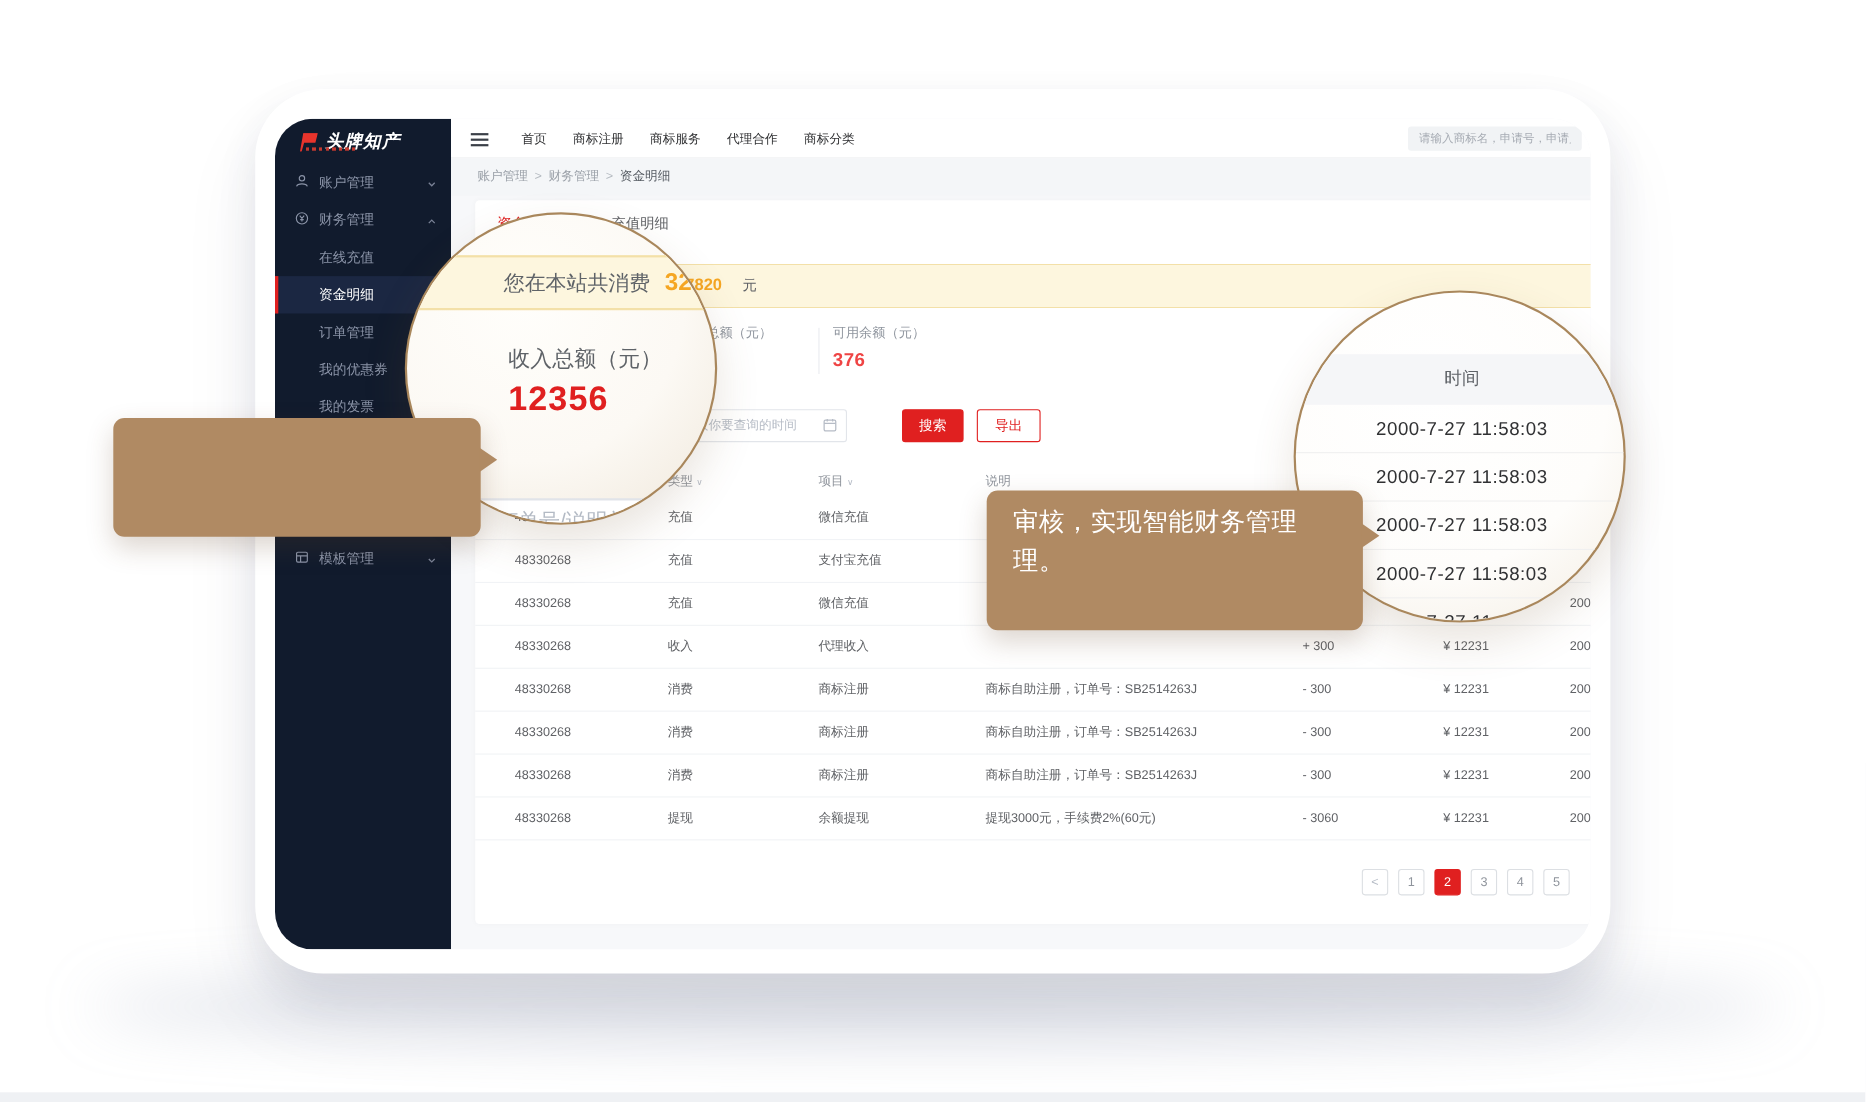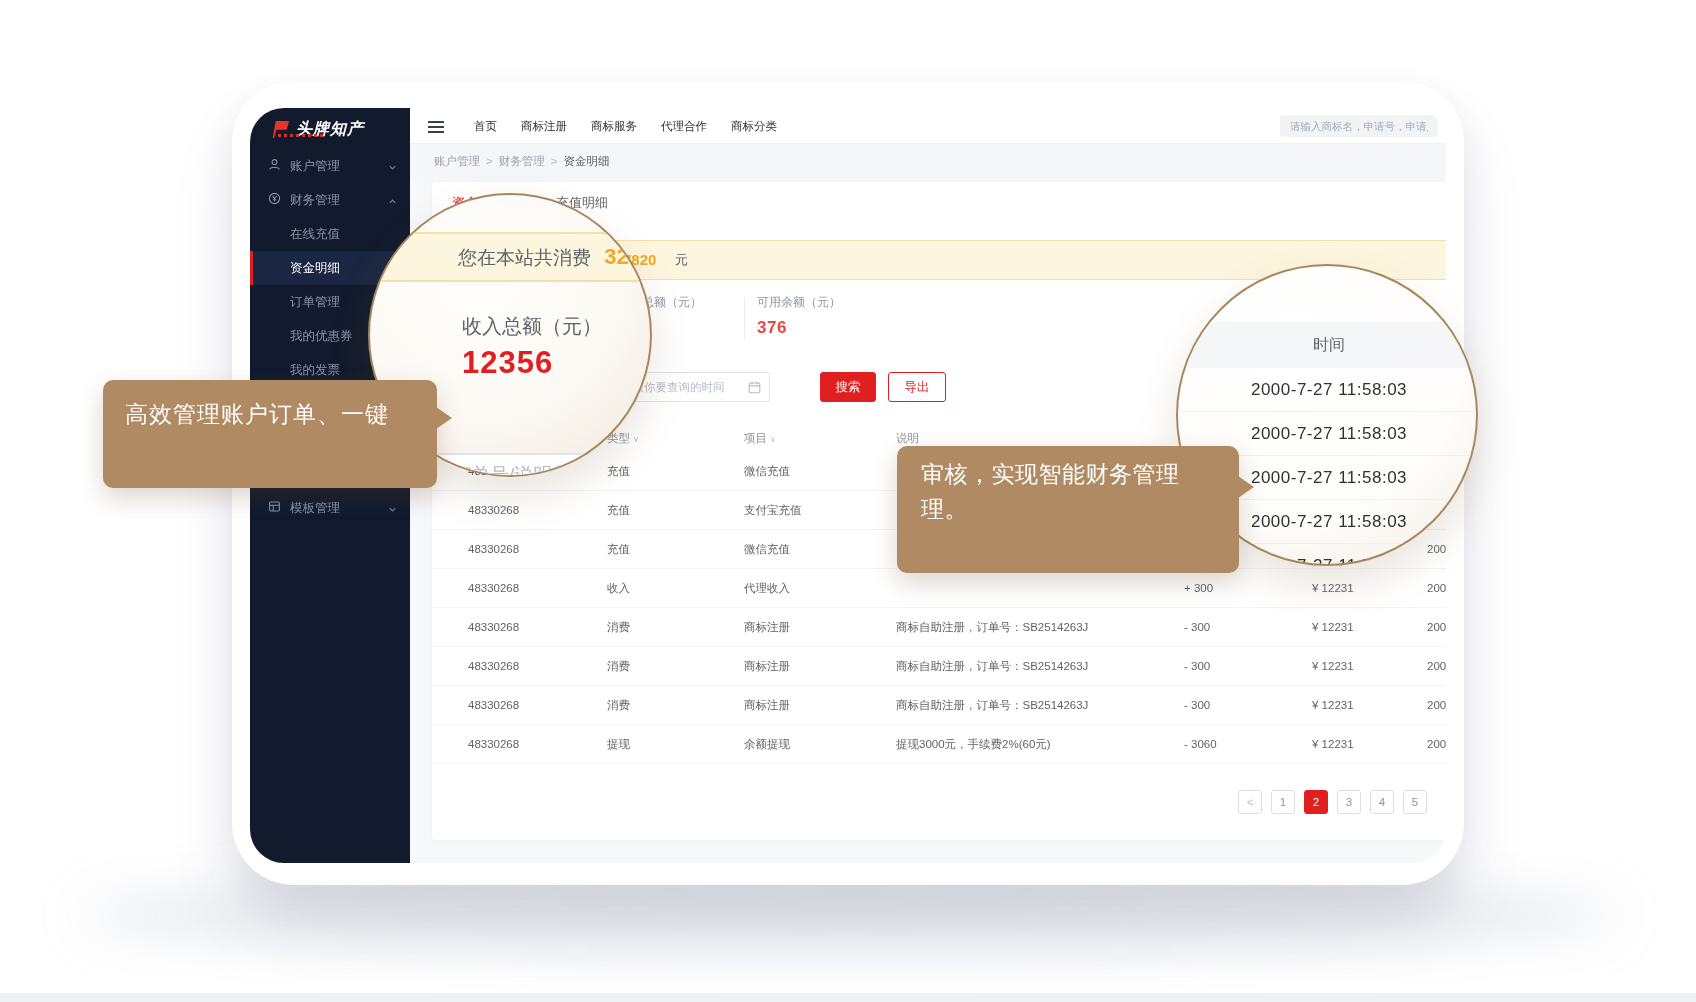--- a/index.html
+++ b/index.html
@@ -361,21 +361,20 @@
     <div class="cr-rows" id="cr-rows">
         <div class="cr-row">2000-7-27 11:58:03</div>
         <div class="cr-row">2000-7-27 11:58:03</div>
         <div class="cr-row">2000-7-27 11:58:03</div>
         <div class="cr-row">2000-7-27 11:58:03</div>
         <div class="cr-row">2000-7-27 11:58:03</div>
       </div>
   </div>
 
   <div class="tip tip-left" id="tip-left">
-      <div>高效管理账户订单、一键</div>
     </div>
   <div class="tip tip-right" id="tip-right">
       <div>审核，实现智能财务管理</div>
       <div>理。</div>
     </div>
 
   <div class="bottom-strip"></div>
 </div>
 
 </body></html>

